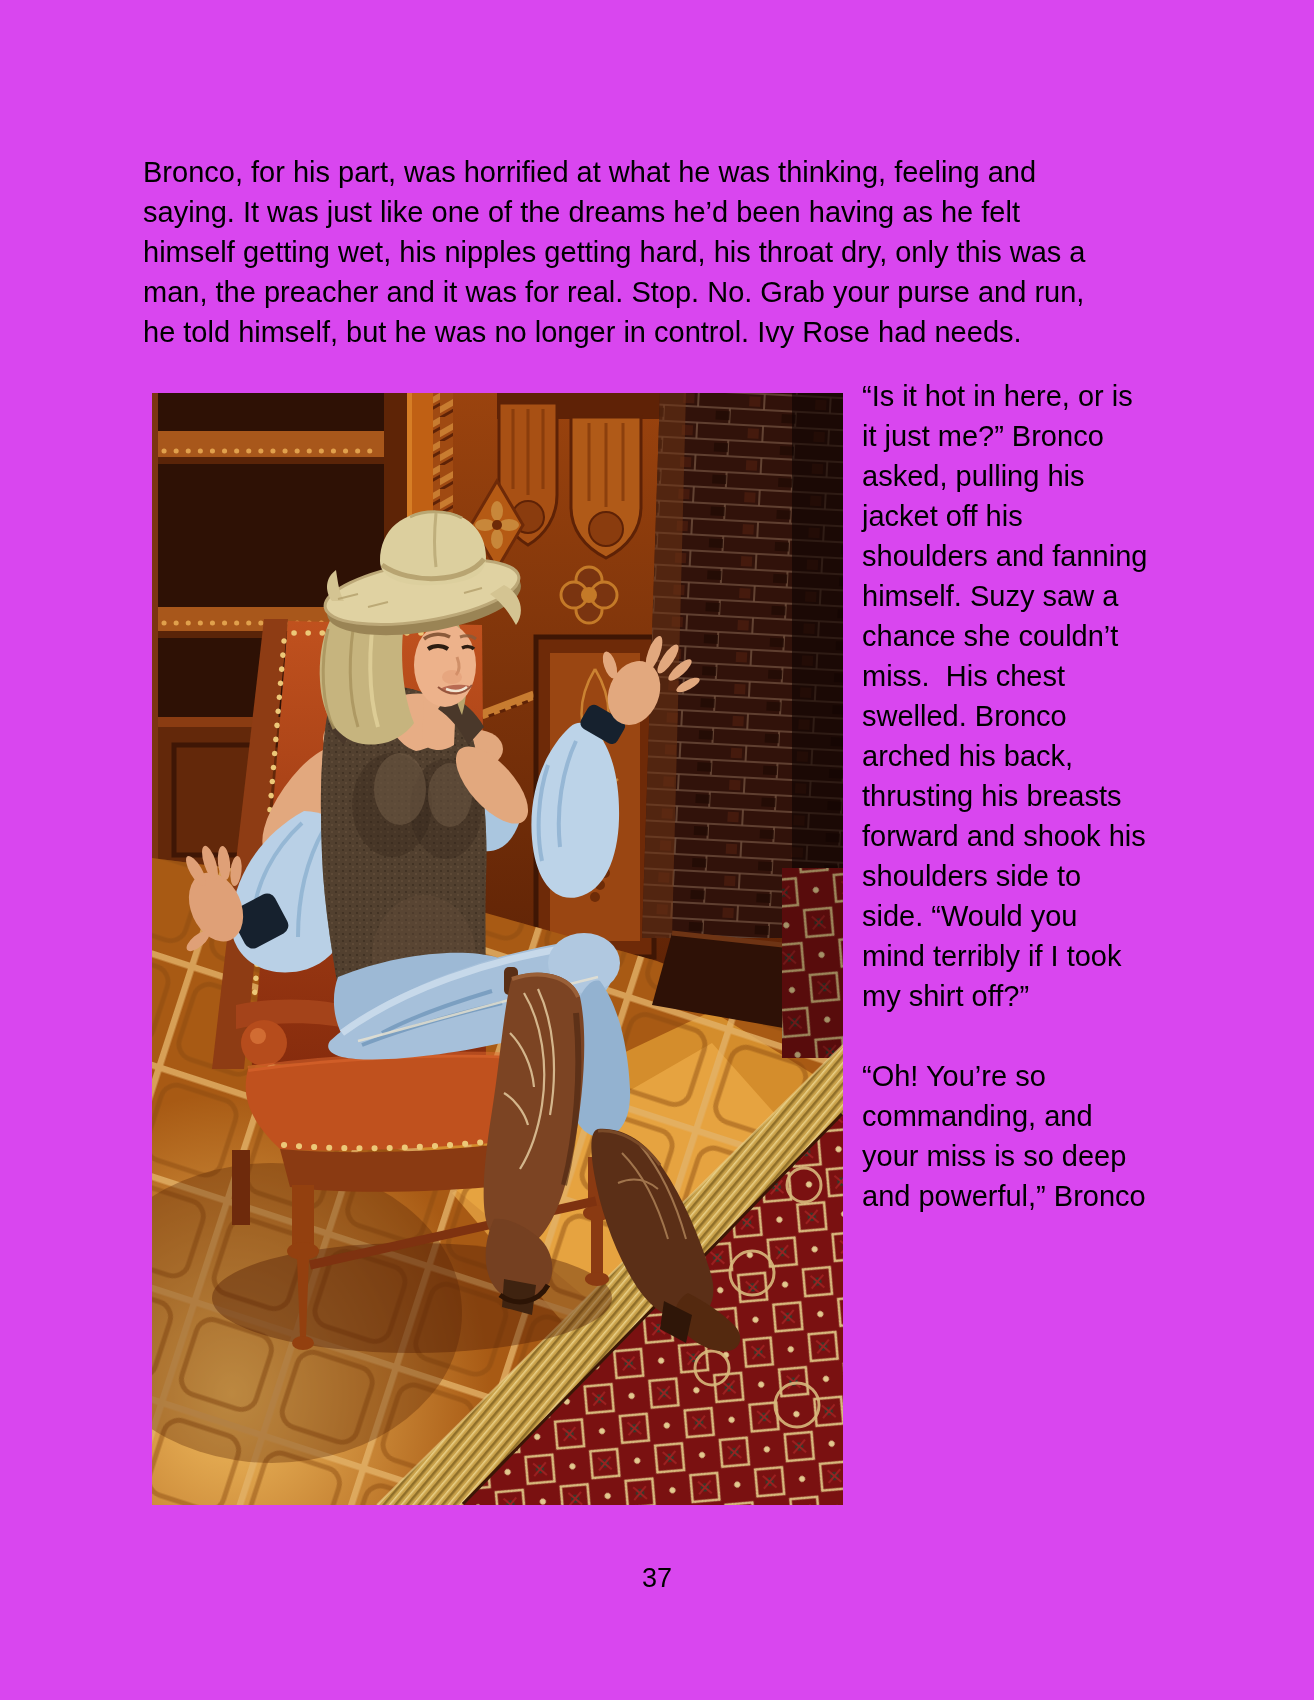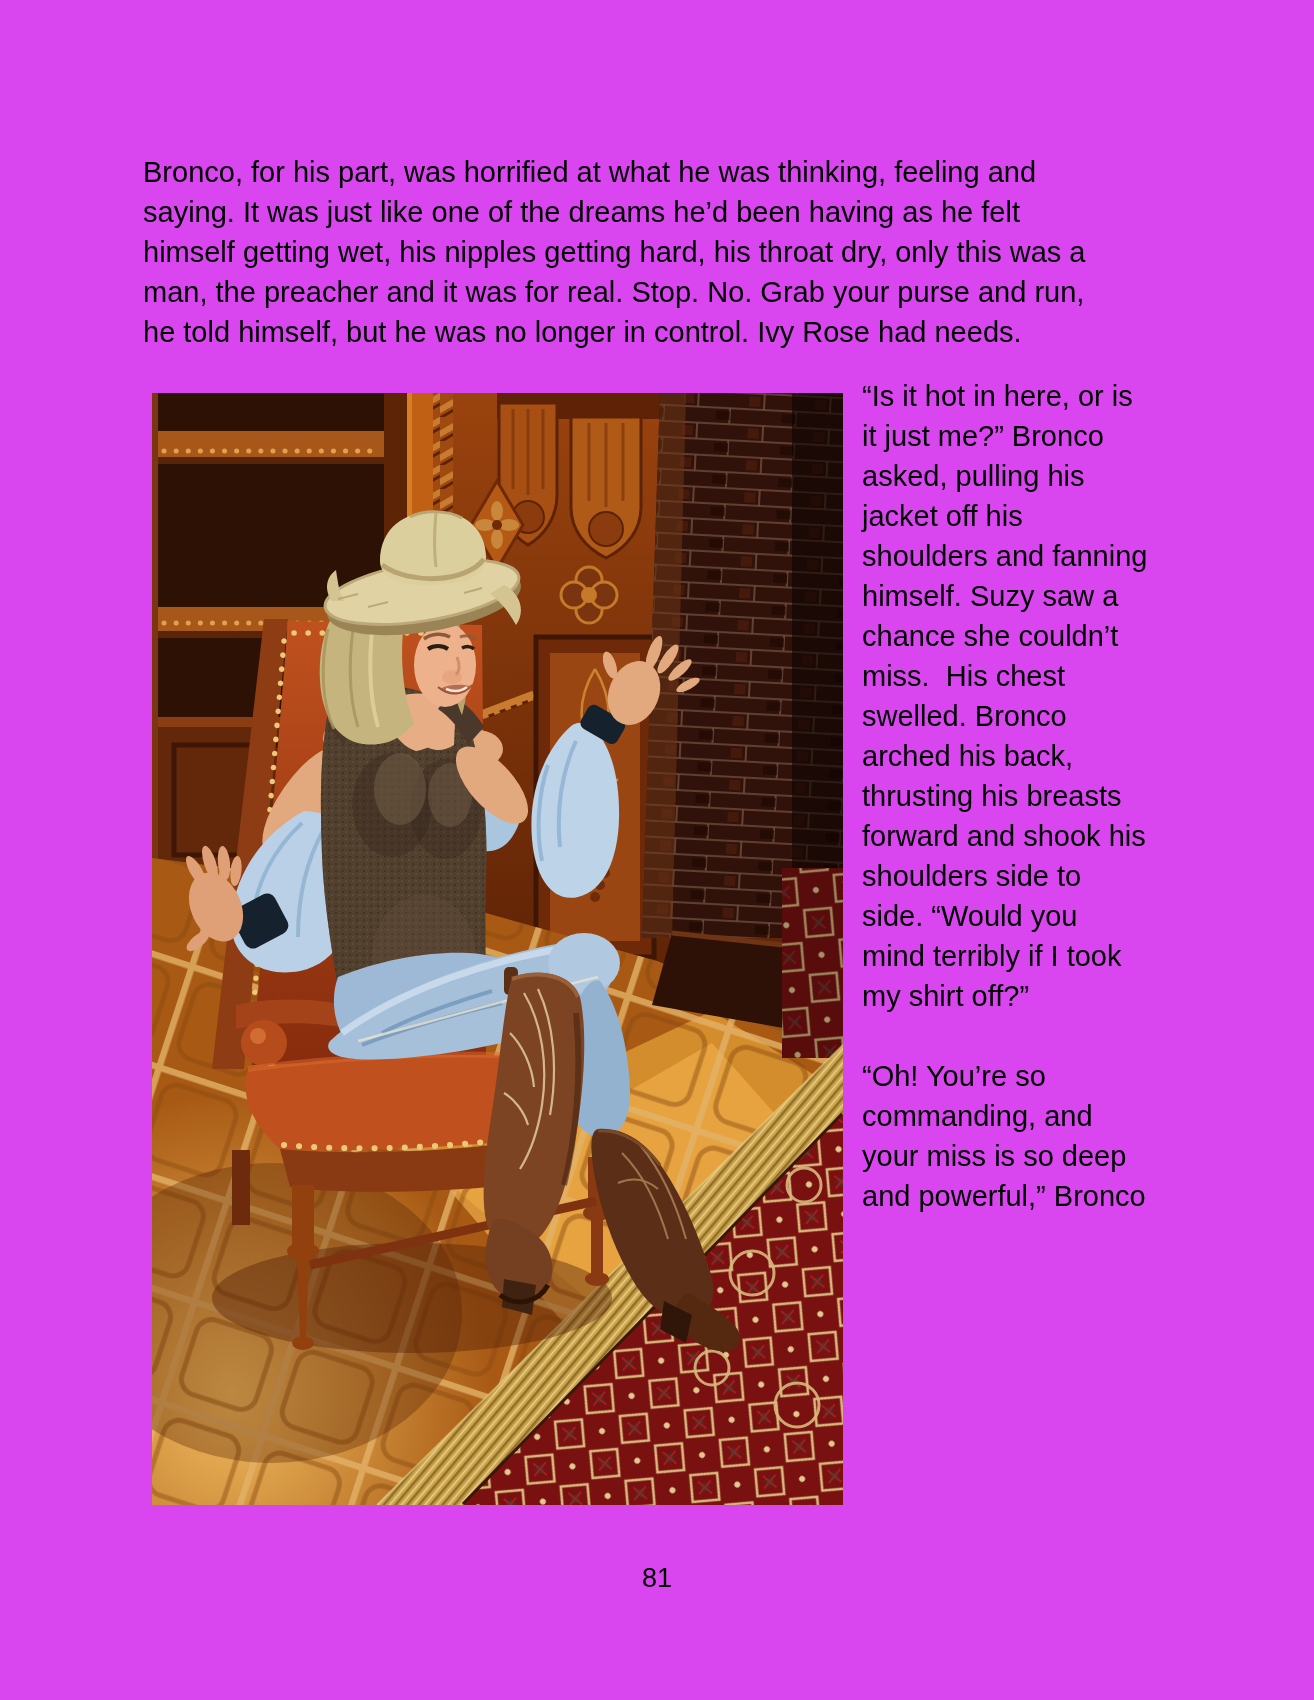--- a/index.html
+++ b/index.html
@@ -363,15 +363,15 @@
 shoulders side to
 side. “Would you
 mind terribly if I took
 my shirt off?”</p>
     <p>“Oh! You’re so
 commanding, and
 your miss is so deep
 and powerful,” Bronco</p>
   </div>
 
-  <div class="page-number">81</div>
+  <div class="page-number">37</div>
 
 </div>
 
 </body></html>

